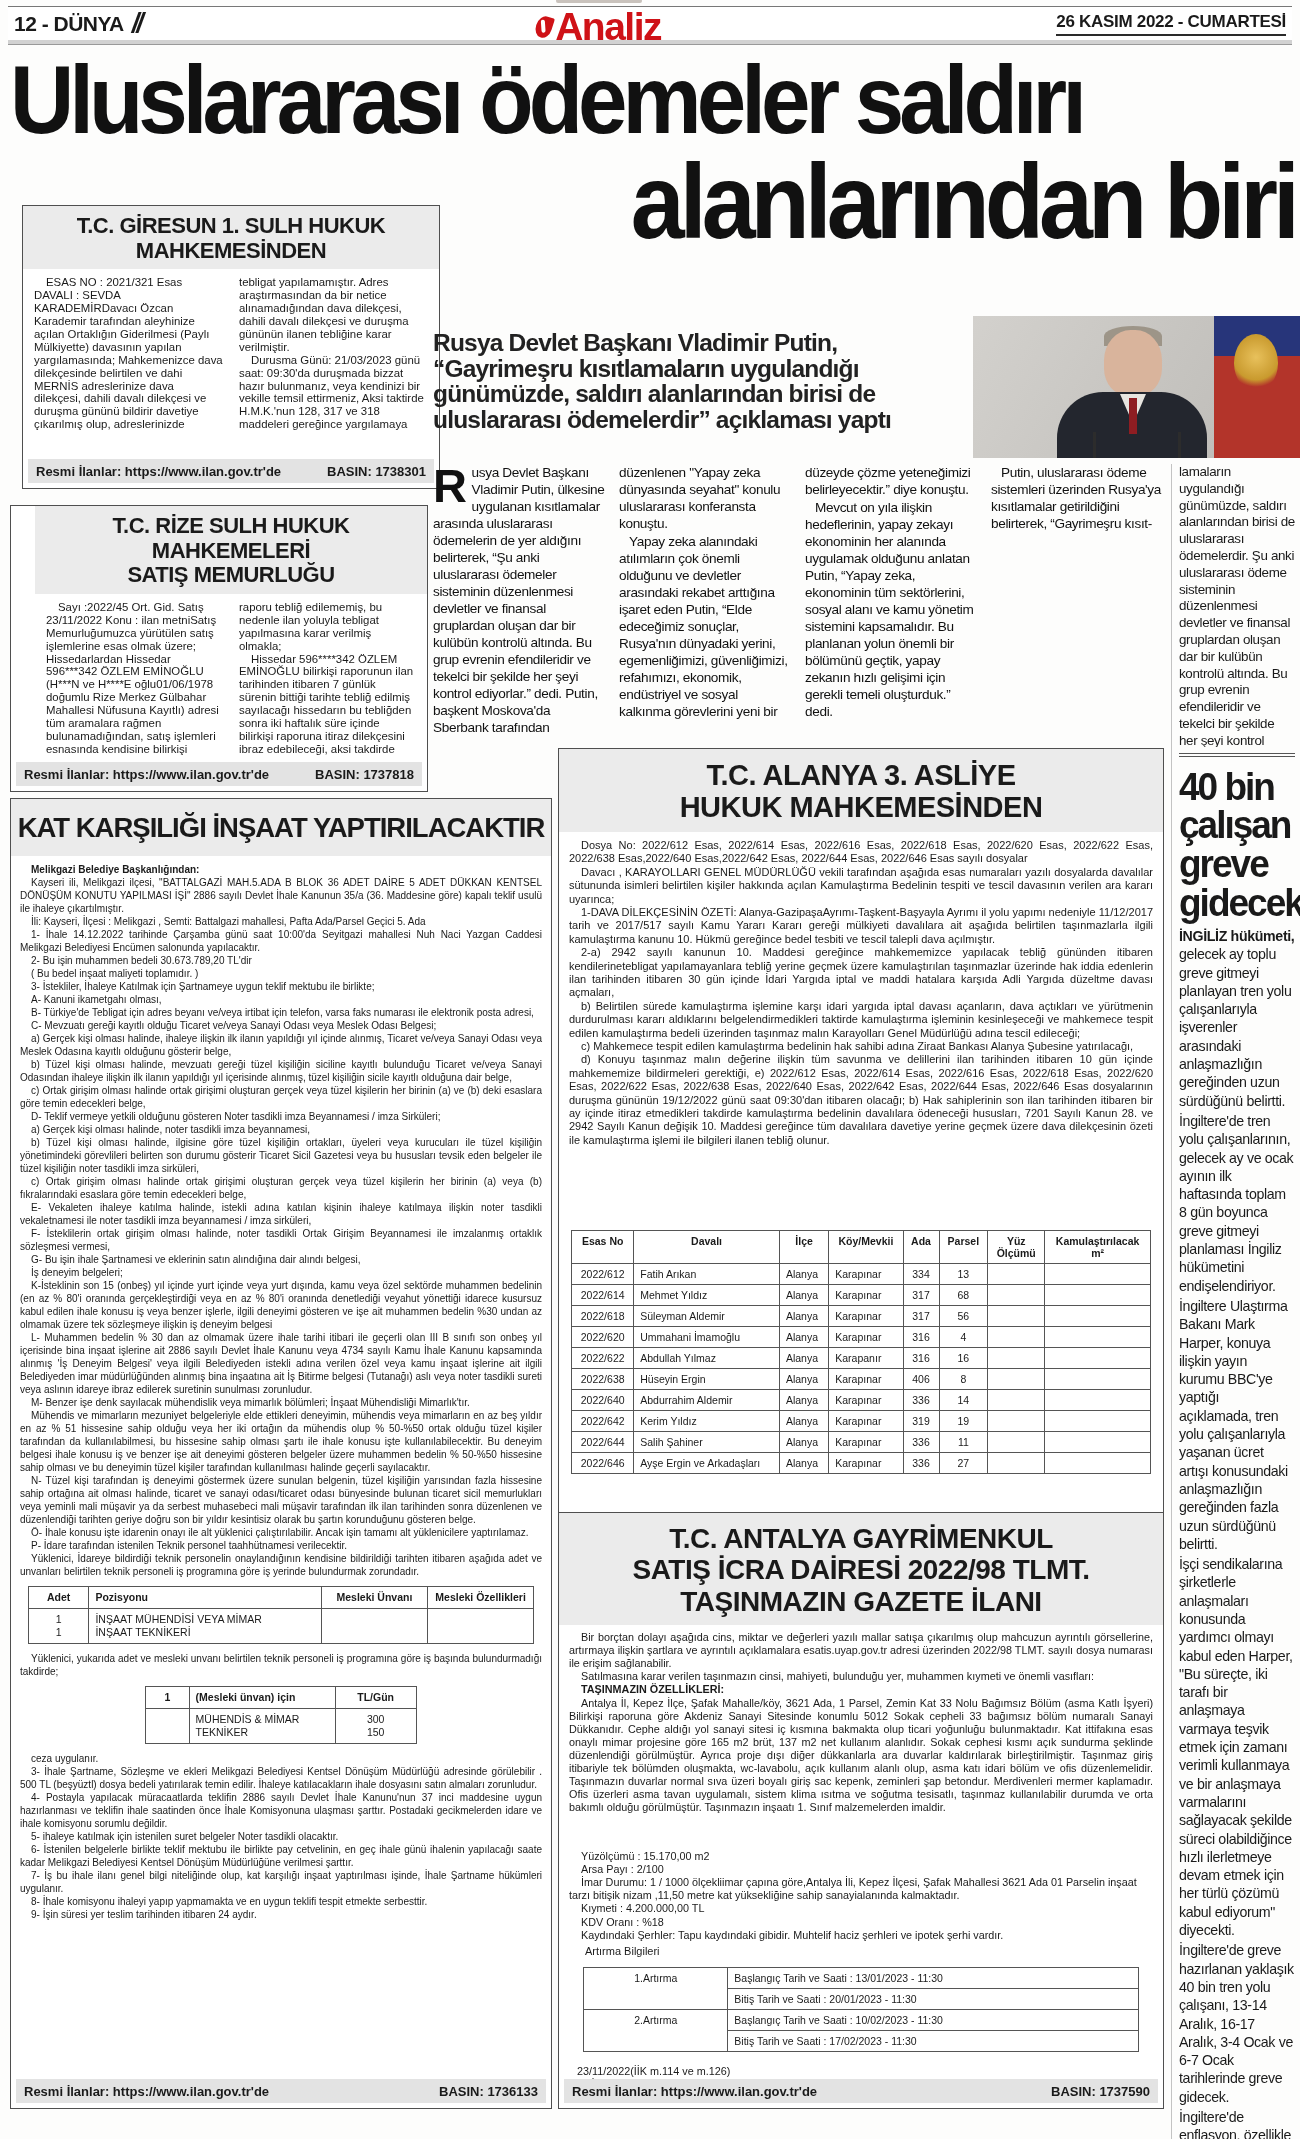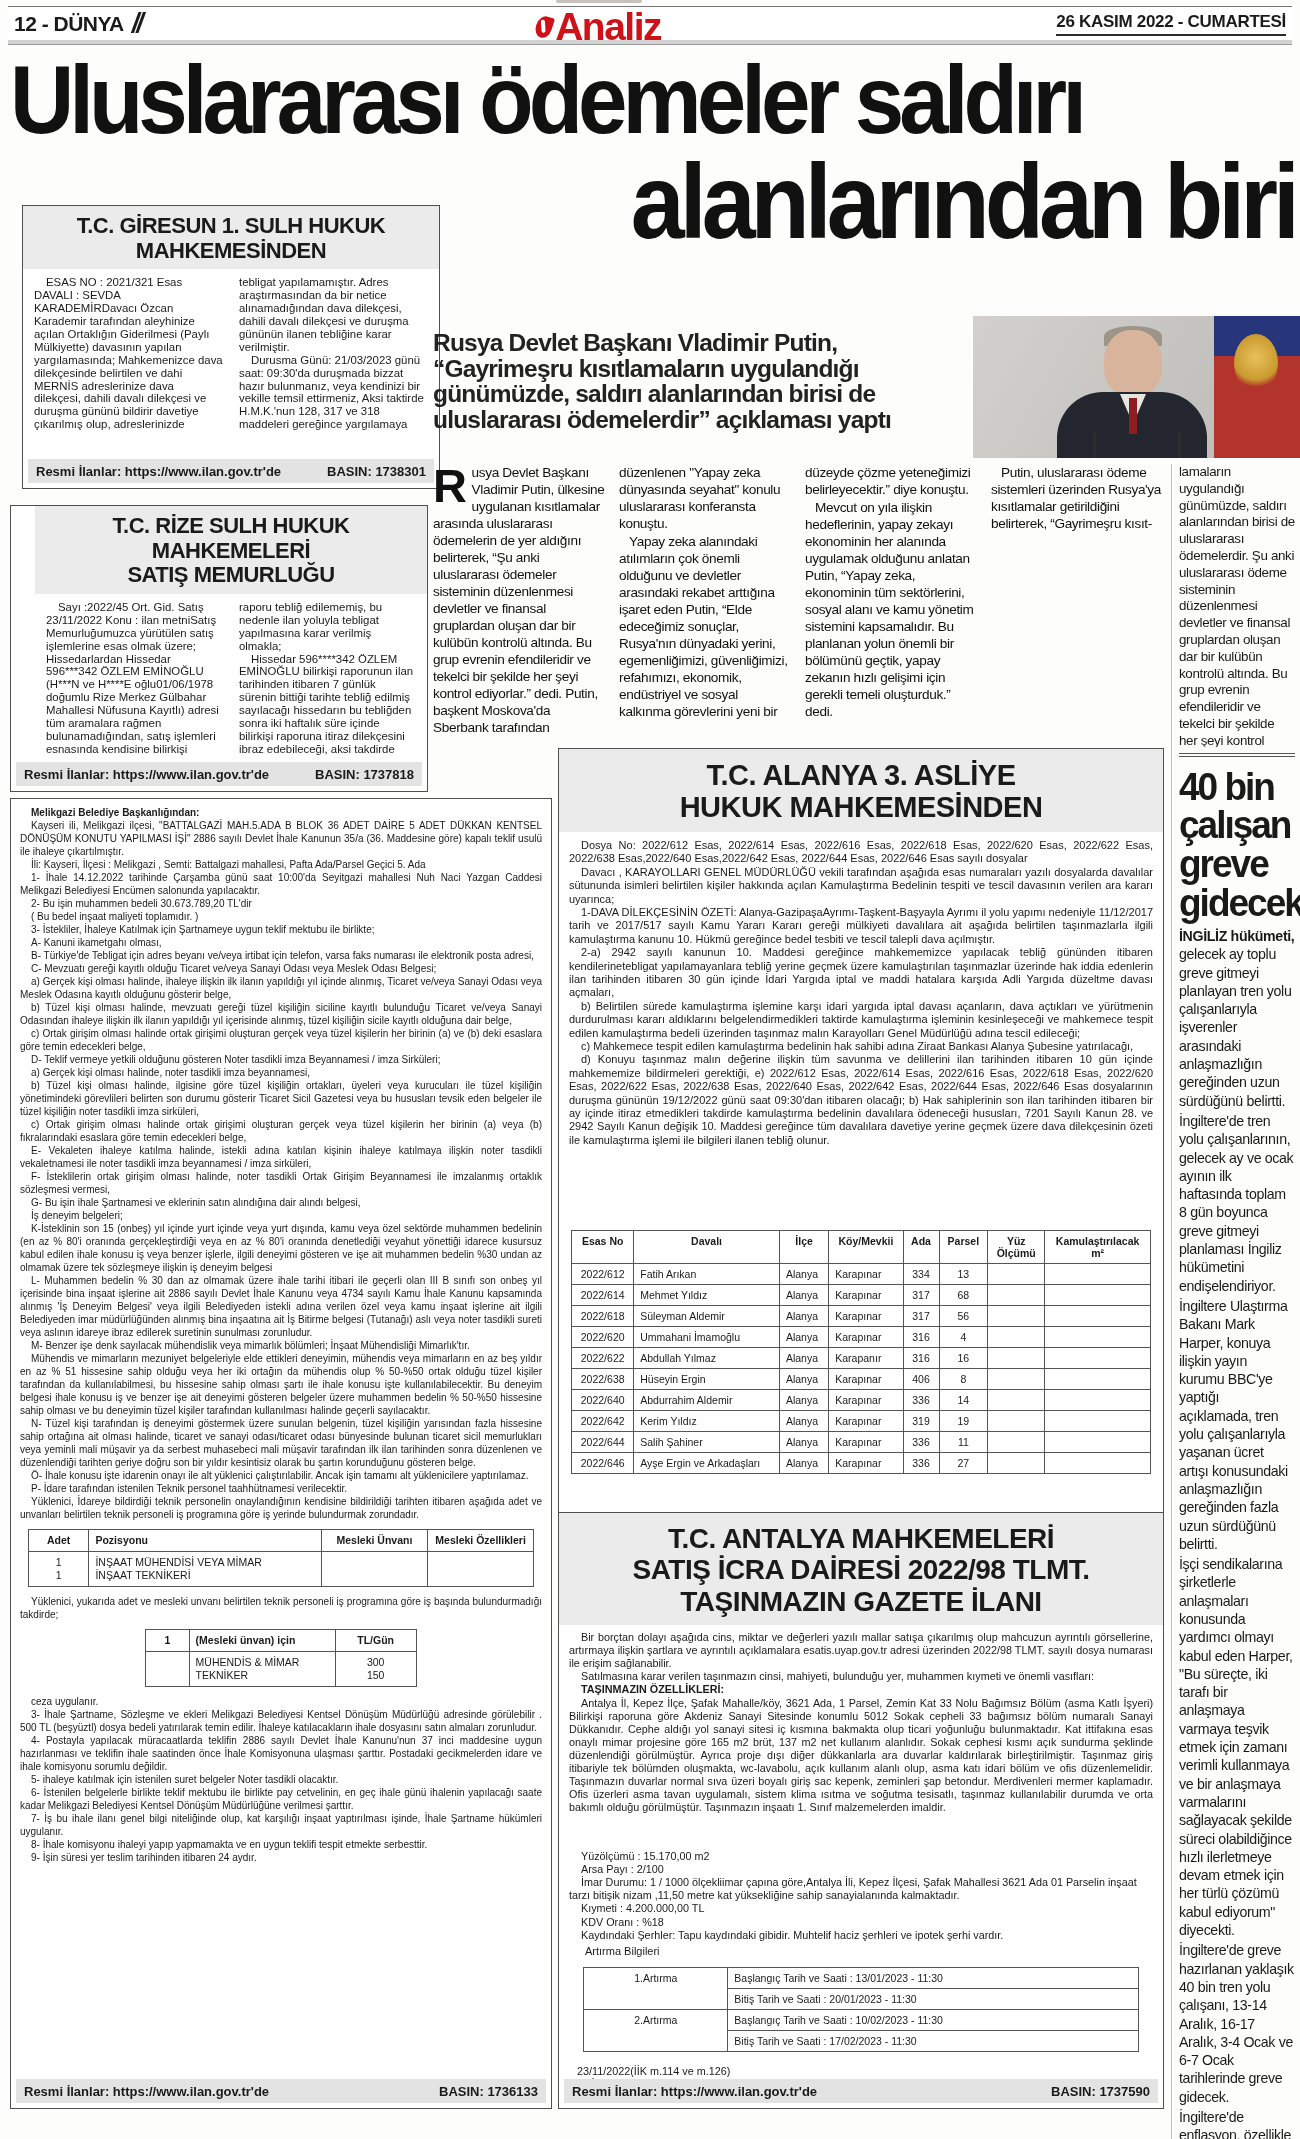--- a/index.html
+++ b/index.html
@@ -188,20 +188,21 @@
       <p data-name="paragraph">Sayı :2022/45 Ort. Gid. Satış 23/11/2022 Konu : ilan metniSatış Memurluğumuzca yürütülen satış işlemlerine esas olmak üzere; Hissedarlardan Hissedar 596***342 ÖZLEM EMİNOĞLU (H***N ve H****E oğlu01/06/1978 doğumlu Rize Merkez Gülbahar Mahallesi Nüfusuna Kayıtlı) adresi tüm aramalara rağmen bulunamadığından, satış işlemleri esnasında kendisine bilirkişi raporu tebliğ edilememiş, bu nedenle ilan yoluyla tebligat yapılmasına karar verilmiş olmakla;</p>
       <p data-name="paragraph">Hissedar 596****342 ÖZLEM EMİNOĞLU bilirkişi raporunun ilan tarihinden itibaren 7 günlük sürenin bittiği tarihte tebliğ edilmiş sayılacağı hissedarın bu tebliğden sonra iki haftalık süre içinde bilirkişi raporuna itiraz dilekçesini ibraz edebileceği, aksi takdirde bilirkişi raporunun kesinleşmesine karar verileceği ilanen tebliğ olunur.</p>
     </div>
   <div class="strip" data-name="notice-rize-footer">
     <span data-name="resmi-ilanlar-url">Resmi İlanlar: https://www.ilan.gov.tr'de</span>
     <span data-name="basin-number">BASIN: 1737818</span>
   </div>
 </div>
 
 <div class="abs notice kat" data-name="notice-kat-karsiligi">
+  <div class="notice-title kat-title" data-name="notice-kat-title">KAT KARŞILIĞI İNŞAAT YAPTIRILACAKTIR</div>
   <div class="kat-body" data-name="notice-kat-body">
     <div data-name="kat-paragraphs-1" class="kat-list1">
         <p data-name="paragraph">Melikgazi Belediye Başkanlığından:</p>
         <p data-name="paragraph">Kayseri ili, Melikgazi ilçesi, "BATTALGAZİ MAH.5.ADA B BLOK 36 ADET DAİRE 5 ADET DÜKKAN KENTSEL DÖNÜŞÜM KONUTU YAPILMASI İŞİ" 2886 sayılı Devlet İhale Kanunun 35/a (36. Maddesine göre) kapalı teklif usulü ile ihaleye çıkartılmıştır.</p>
         <p data-name="paragraph">İli: Kayseri,  İlçesi : Melikgazi , Semti: Battalgazi mahallesi, Pafta Ada/Parsel Geçici 5. Ada</p>
         <p data-name="paragraph">1- İhale 14.12.2022 tarihinde Çarşamba günü saat 10:00'da  Seyitgazi mahallesi Nuh Naci Yazgan Caddesi Melikgazi Belediyesi Encümen salonunda yapılacaktır.</p>
         <p data-name="paragraph">2- Bu işin muhammen bedeli 30.673.789,20 TL'dir</p>
         <p data-name="paragraph">( Bu bedel inşaat maliyeti toplamıdır. )</p>
         <p data-name="paragraph">3- İstekliler, İhaleye Katılmak için Şartnameye uygun teklif mektubu ile birlikte;</p>
         <p data-name="paragraph">A- Kanuni ikametgahı olması,</p>
@@ -416,21 +417,21 @@
       </tbody>
   </table>
   <div class="strip" data-name="notice-alanya-footer">
     <span data-name="resmi-ilanlar-url">Resmi İlanlar: https://www.ilan.gov.tr'de</span>
     <span data-name="basin-number">BASIN: 1738249</span>
   </div>
 </div>
 
 <div class="abs notice antalya" data-name="notice-antalya">
   <div class="notice-title ant-title" data-name="notice-antalya-title">
-    <div>T.C. ANTALYA MAHKEMELERİ</div>
+    <div>T.C. ANTALYA GAYRİMENKUL</div>
     <div>SATIŞ İCRA DAİRESİ 2022/98 TLMT.</div>
     <div>TAŞINMAZIN GAZETE İLANI</div>
   </div>
   <div class="ant-body" style="height:225px; overflow:hidden;" data-name="notice-antalya-body">
       <p data-name="paragraph">Bir borçtan dolayı aşağıda cins, miktar ve değerleri yazılı mallar satışa çıkarılmış olup mahcuzun ayrıntılı görsellerine, artırmaya ilişkin şartlara ve ayrıntılı açıklamalara esatis.uyap.gov.tr adresi üzerinden 2022/98 TLMT. sayılı dosya numarası ile erişim sağlanabilir.</p>
       <p data-name="paragraph">Satılmasına karar verilen taşınmazın cinsi, mahiyeti, bulunduğu yer, muhammen kıymeti ve önemli vasıfları:</p>
       <p data-name="paragraph">TAŞINMAZIN ÖZELLİKLERİ:</p>
       <p data-name="paragraph">Antalya İl, Kepez İlçe, Şafak Mahalle/köy, 3621 Ada, 1 Parsel, Zemin Kat 33 Nolu Bağımsız Bölüm (asma Katlı İşyeri) Bilirkişi raporuna göre Akdeniz Sanayi Sitesinde konumlu 5012 Sokak cepheli 33 bağımsız bölüm numaralı Sanayi Dükkanıdır. Cephe aldığı yol sanayi sitesi iç kısmına bakmakta olup ticari yoğunluğu bulunmaktadır. Kat ittifakına esas onaylı mimar projesine göre 165 m2 brüt, 137 m2 net kullanım alanlıdır. Sokak cephesi kısmı açık sundurma şeklinde düzenlendiği görülmüştür. Ayrıca proje dışı diğer dükkanlarla ara duvarlar kaldırılarak birleştirilmiştir. Taşınmaz giriş itibariyle tek bölümden oluşmakta, wc-lavabolu, açık kullanım alanlı olup, asma katı idari bölüm ve ofis düzenlemelidir. Taşınmazın duvarlar normal sıva üzeri boyalı giriş sac kepenk, zeminleri şap betondur. Merdivenleri mermer kaplamadır. Ofis üzerleri asma tavan uygulamalı, sistem klima ısıtma ve soğutma tesisatlı, taşınmaz kullanılabilir durumda ve orta bakımlı olduğu görülmüştür. Taşınmazın inşaatı 1. Sınıf malzemelerden imaldir.</p>
     </div>
   <div class="specs" data-name="property-specs">

